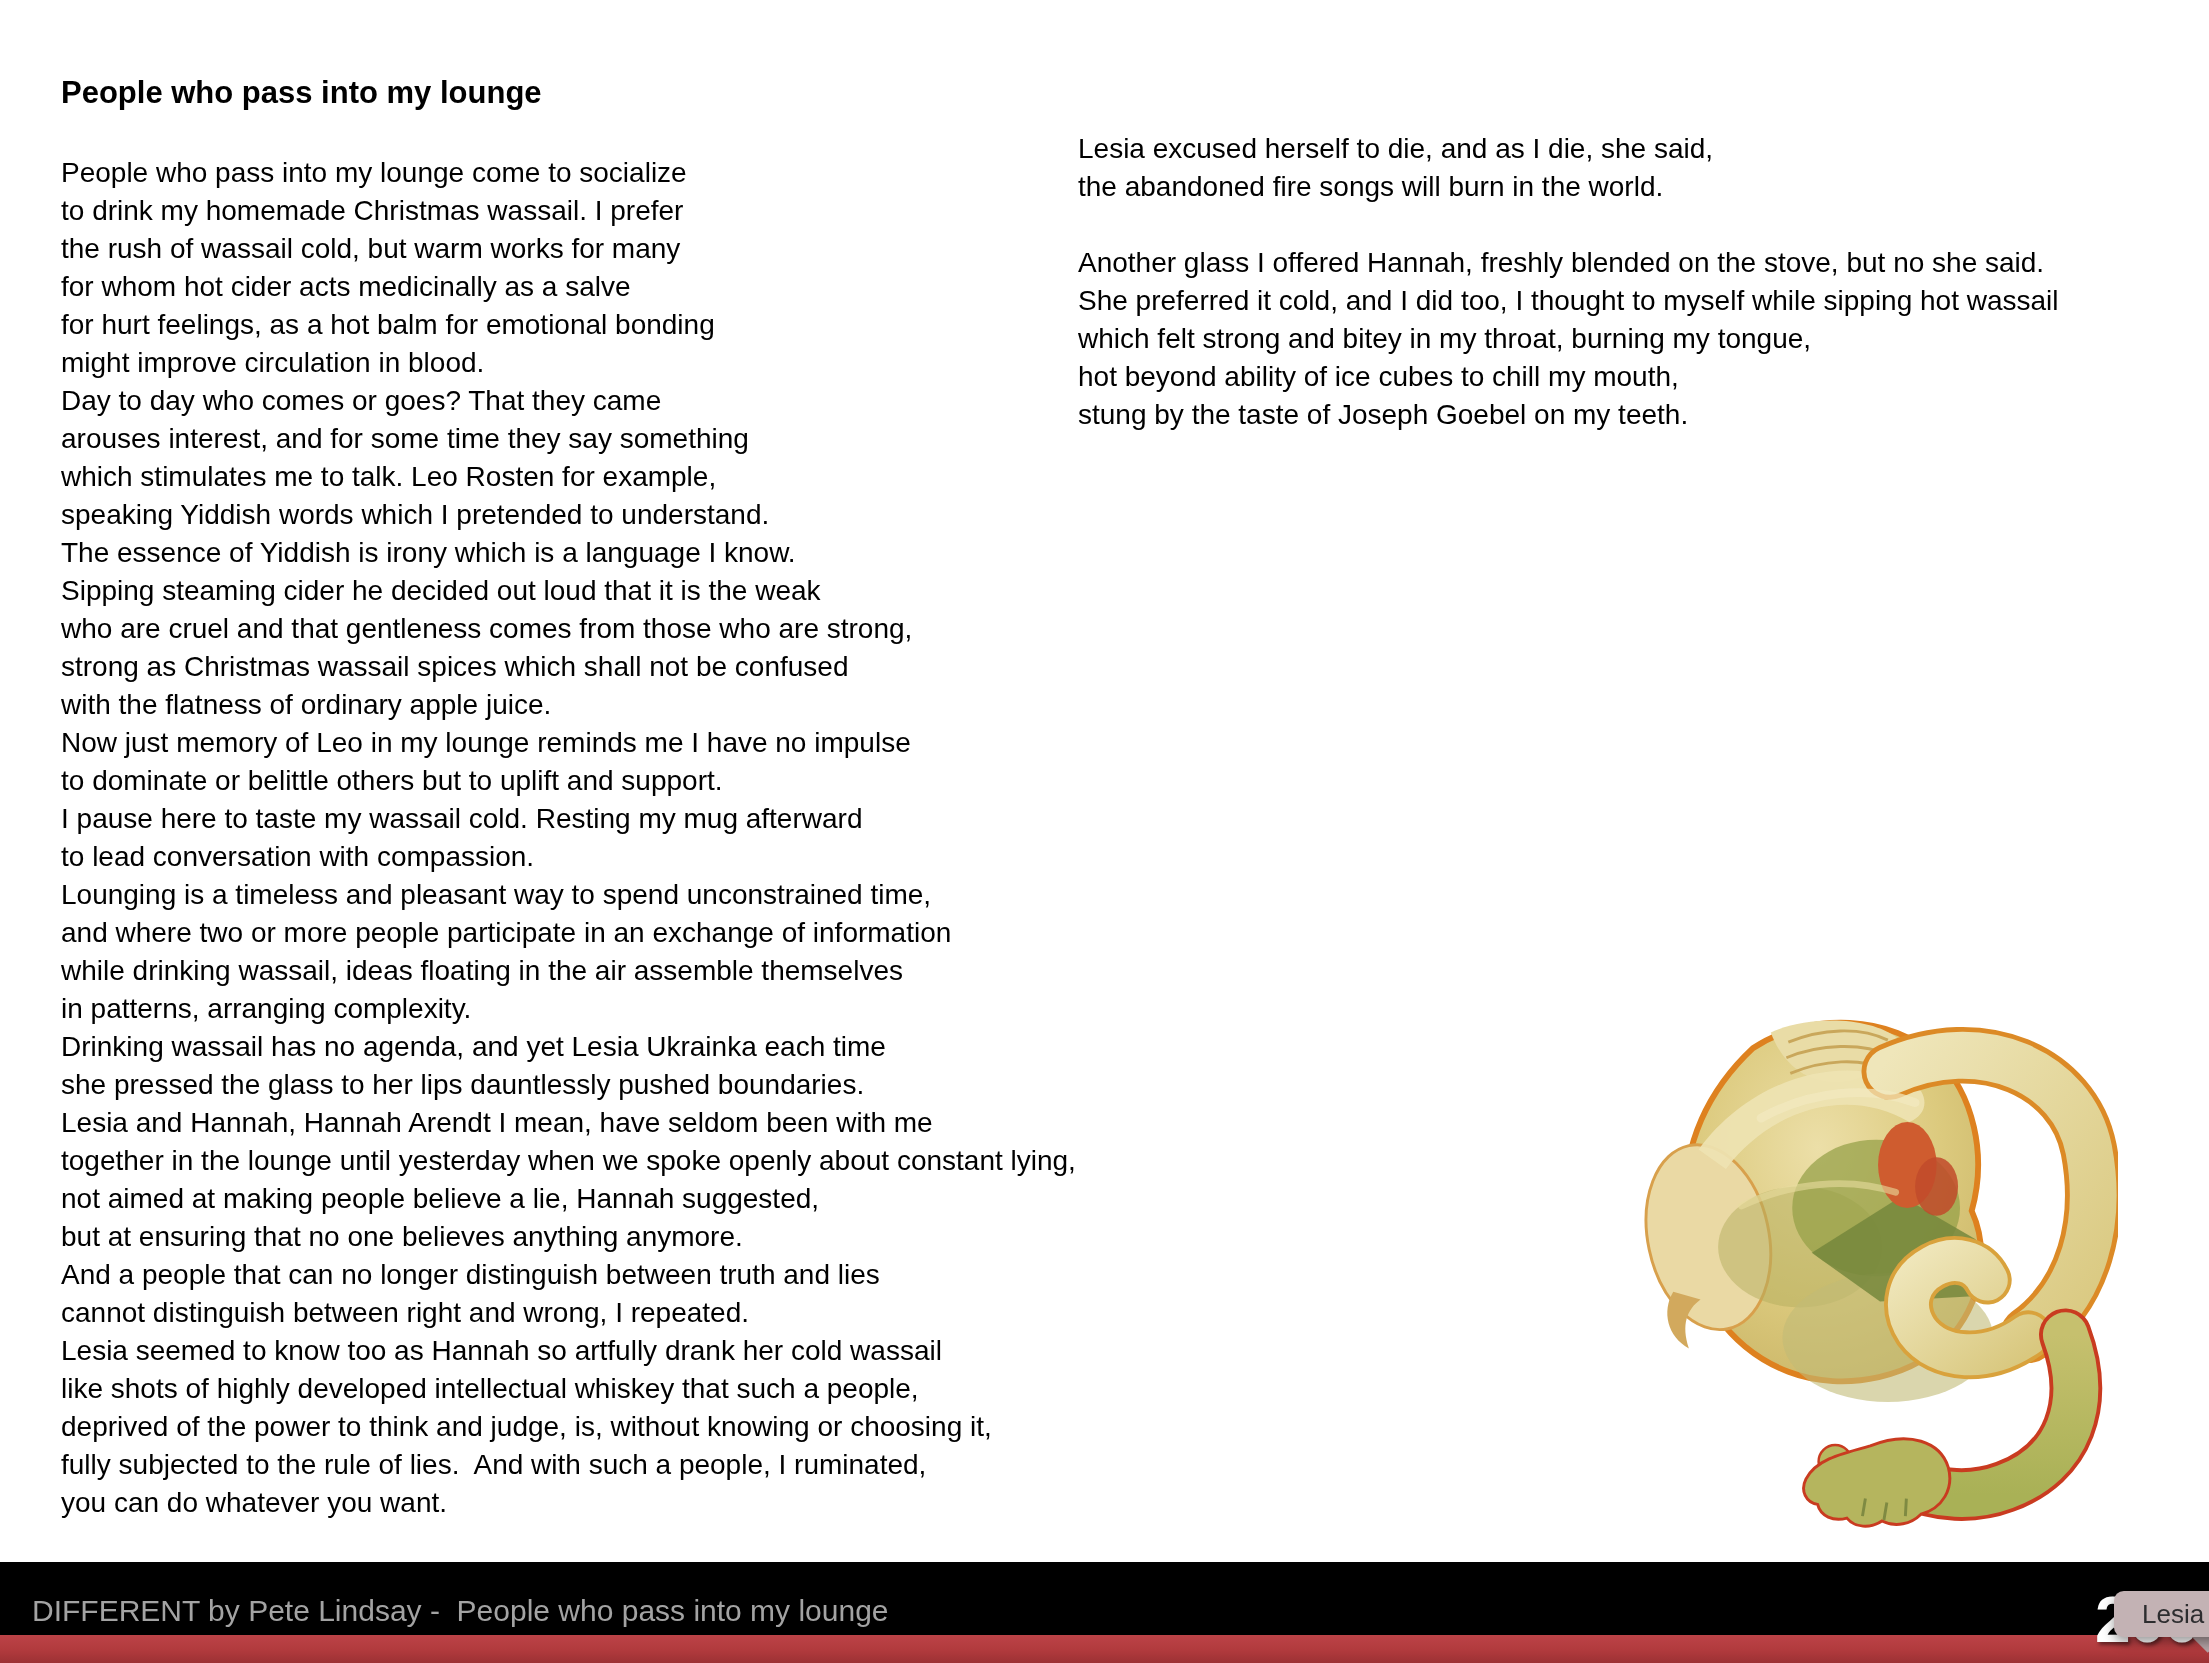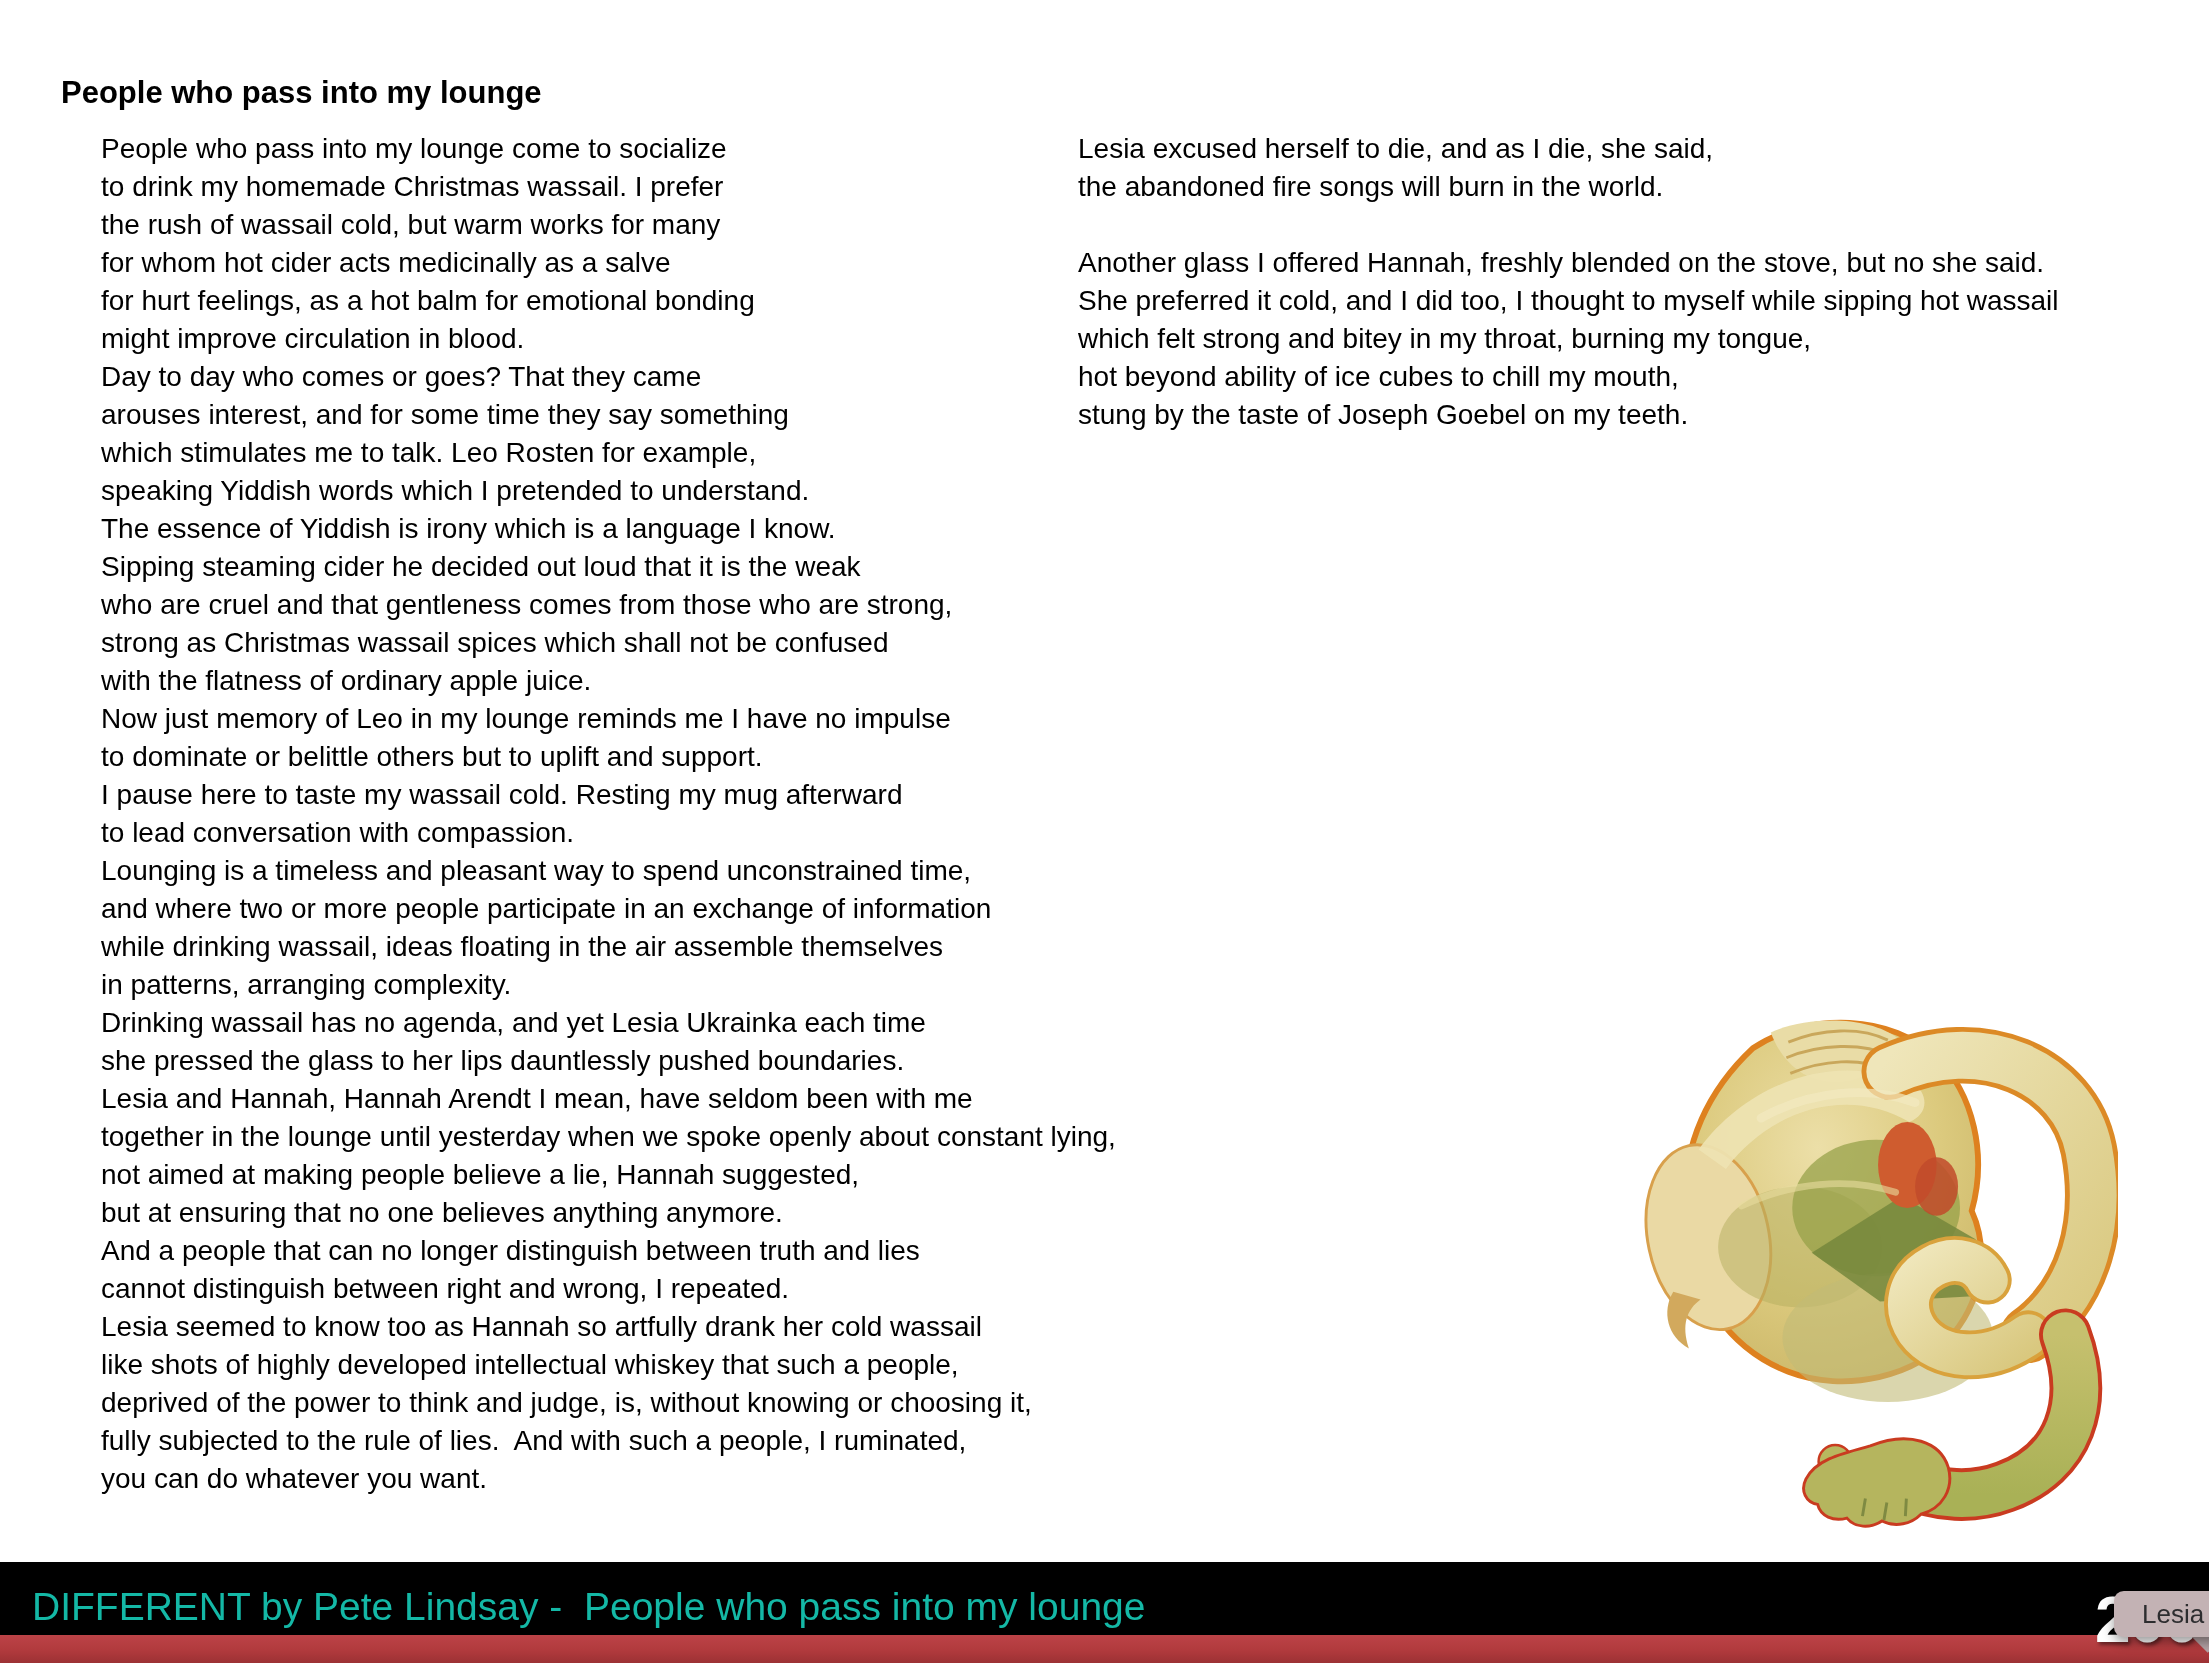--- a/index.html
+++ b/index.html
@@ -7,28 +7,28 @@
     position:relative;width:2210px;height:1664px;background:#ffffff;
     overflow:hidden;font-family:"Liberation Sans",sans-serif;color:#000;
   }
   .poem-title{
     position:absolute;left:61px;top:76px;margin:0;
     font-size:31px;font-weight:bold;line-height:1.1;
   }
   .col{
     position:absolute;font-size:28px;line-height:38px;white-space:pre;
   }
-  .col-left{left:61px;top:130px;margin-left:40px;}
+  .col-left{left:61px;top:154px;}
   .col-right{left:1078px;top:130px;}
   .artwork{position:absolute;left:1644px;top:1001px;width:474px;height:527px;}
   .footer-bar{
     position:absolute;left:0;top:1562px;width:2210px;height:73px;background:#000;
     display:flex;align-items:flex-end;padding:0 0 8.8px 32px;box-sizing:border-box;
   }
-  .footer-text{font-size:39px;color:#14b8a6;white-space:pre;line-height:1;}
+  .footer-text{font-size:30px;color:#a3a3a3;white-space:pre;line-height:1;}
   .red-strip{
     position:absolute;left:0;top:1635px;width:2210px;height:28px;
     background:linear-gradient(180deg,#bc4347 0%,#b13a3d 55%,#9c3134 100%);
   }
   .page-number{
     position:absolute;left:2095px;top:1588px;z-index:4;
     font-size:64px;font-weight:bold;color:#fff;line-height:1;letter-spacing:-1px;
     text-shadow:2px 2.9px 3.9px rgba(0,0,0,0.45);
   }
   .tooltip-tail{

